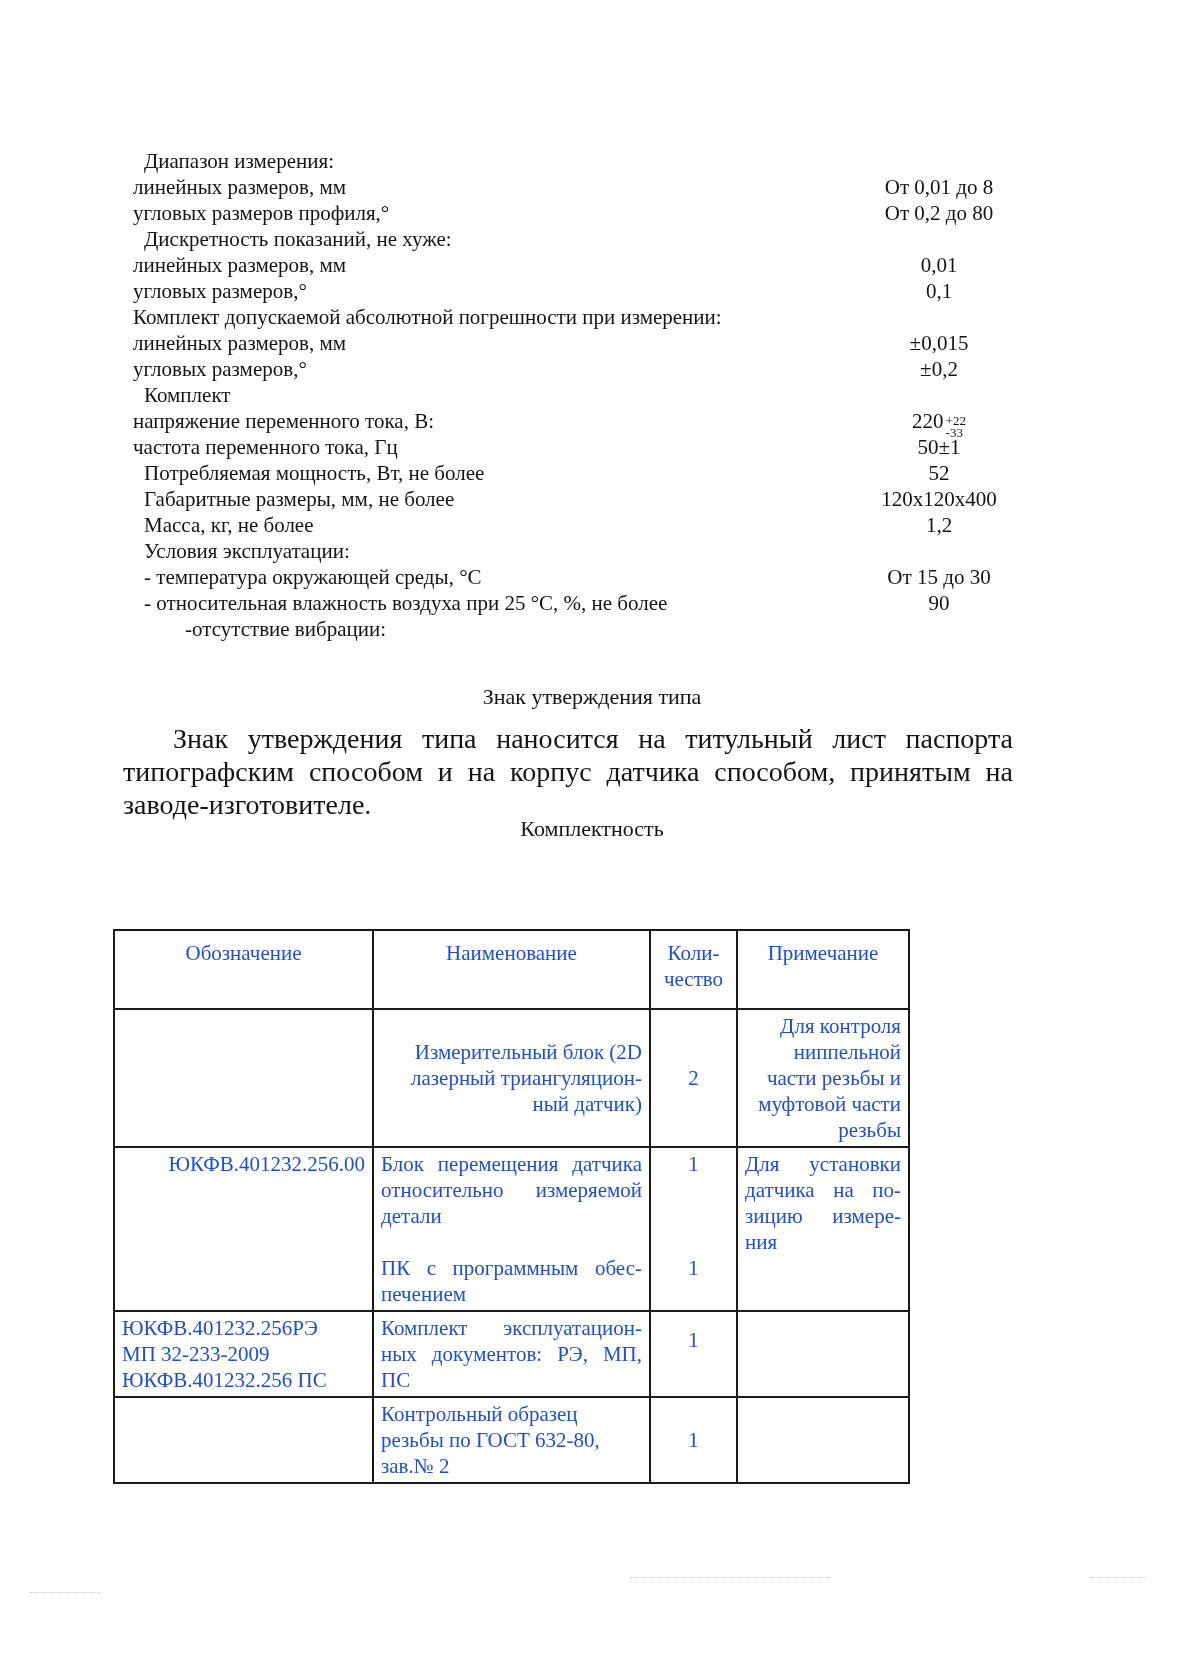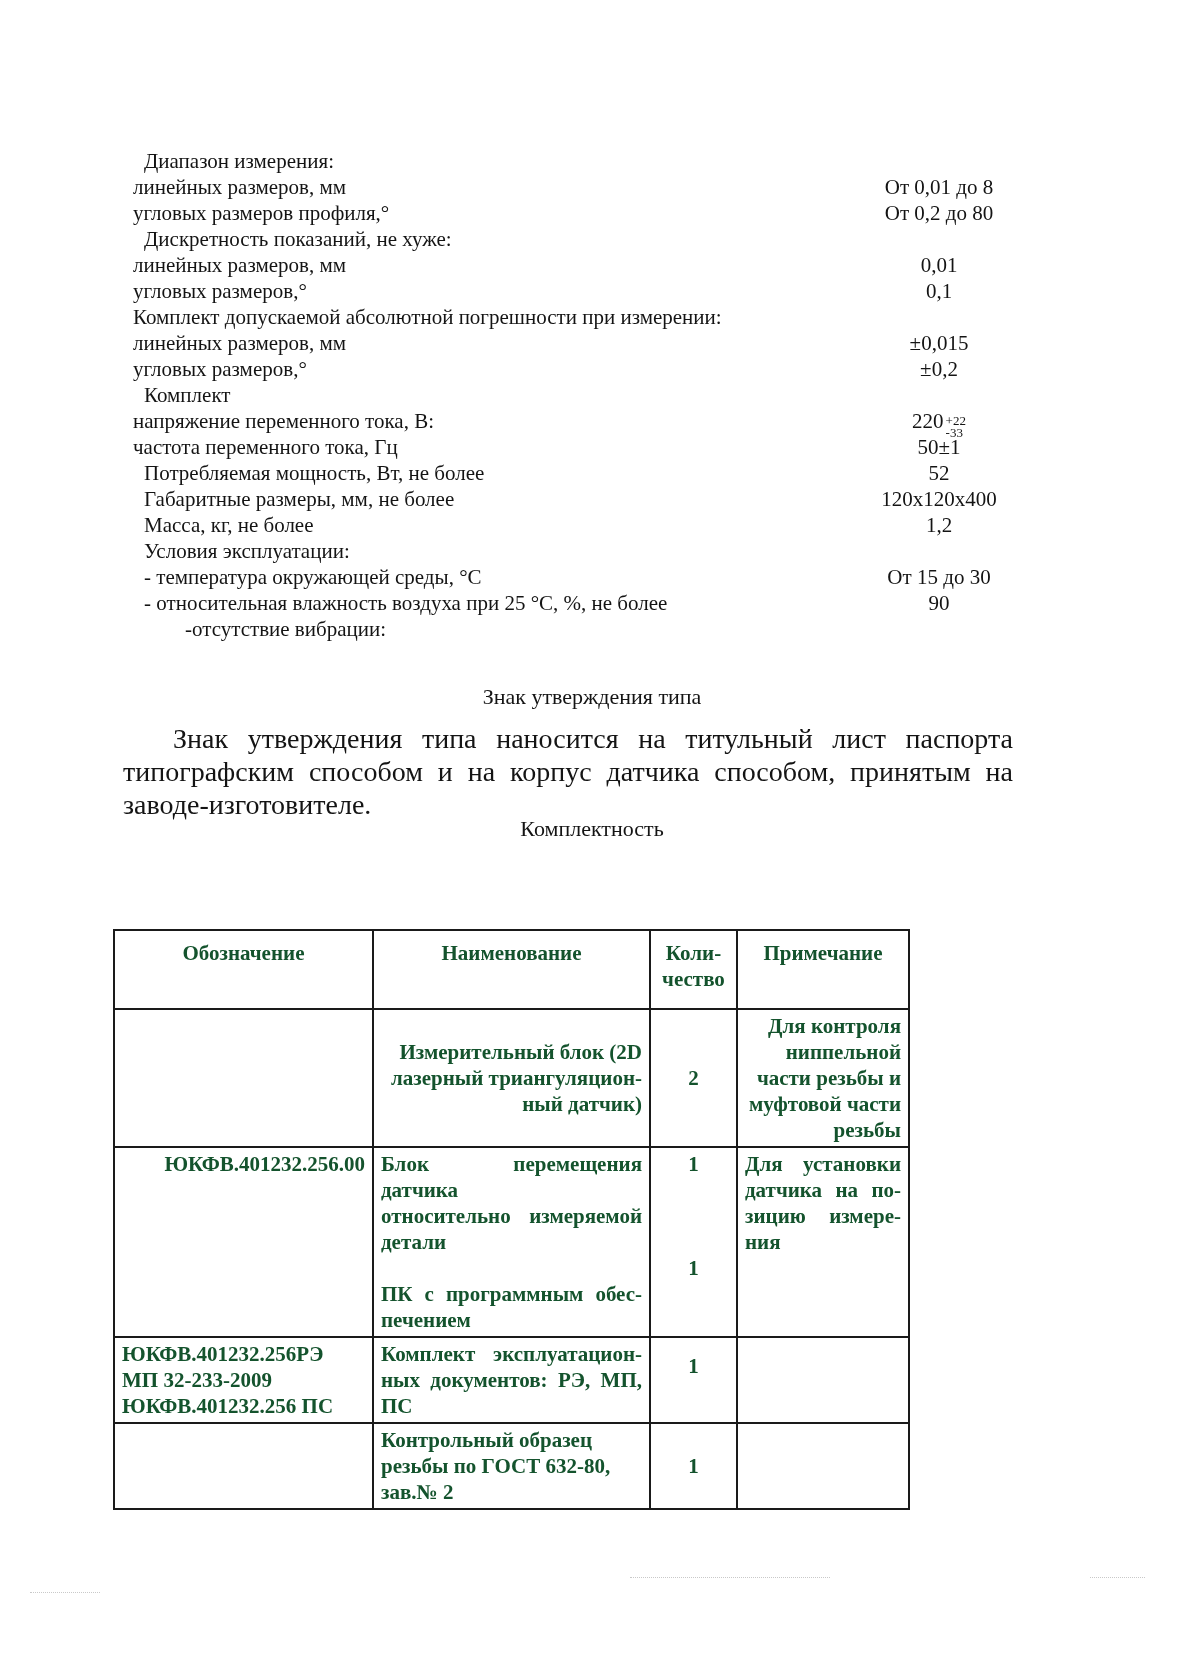--- a/index.html
+++ b/index.html
@@ -53,22 +53,22 @@
   .kit-table {
     position:absolute; top:929px; left:113px;
     border-collapse:collapse; table-layout:fixed; width:795px;
   }
   .kit-table th, .kit-table td {
     border:2px solid #1a1a1a;
     font-size:21px; line-height:26px;
     padding:3px 7px;
     vertical-align:top;
     white-space:pre-line;
-    font-weight:bold;
-    color:#14532d;
+    font-weight:normal;
+    color:#1d4ed8;
     overflow:hidden;
   }
   .kit-table th { text-align:center; padding-top:9px; }
   tr.h-header { height:79px; }
   tr.h-r1 { height:133px; }
   tr.h-r2 { height:157px; }
   tr.h-r3 { height:83px; }
   tr.h-r4 { height:79px; }
 
   td.v-mid { vertical-align:middle; }

